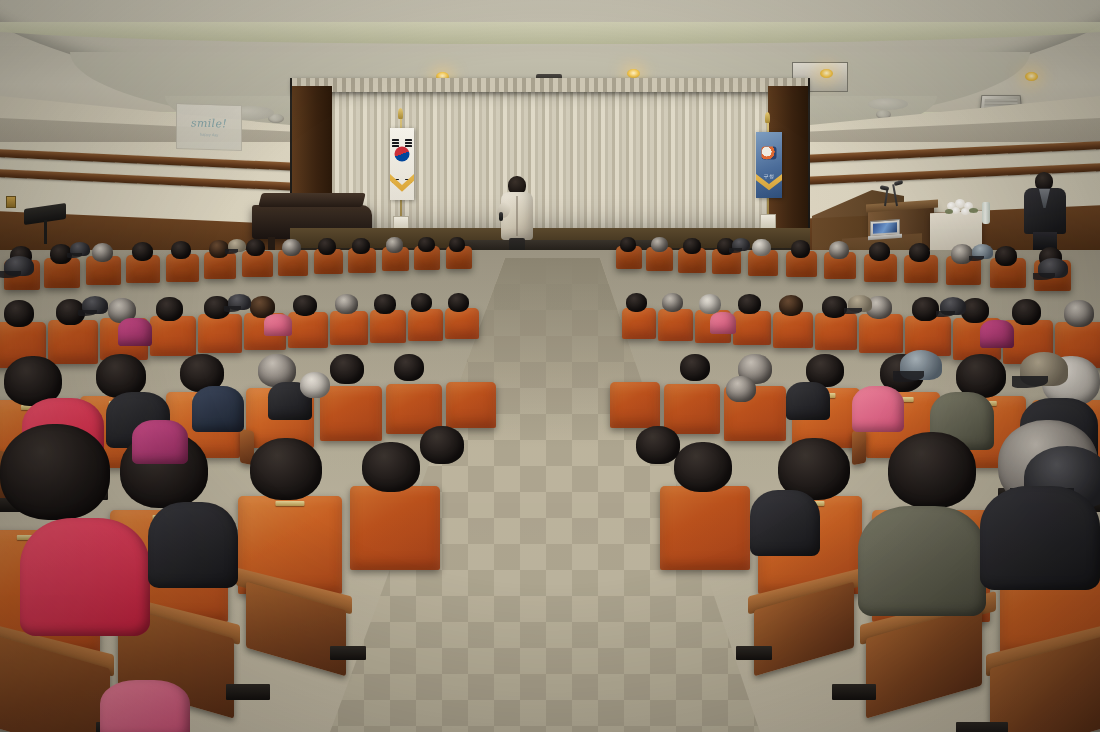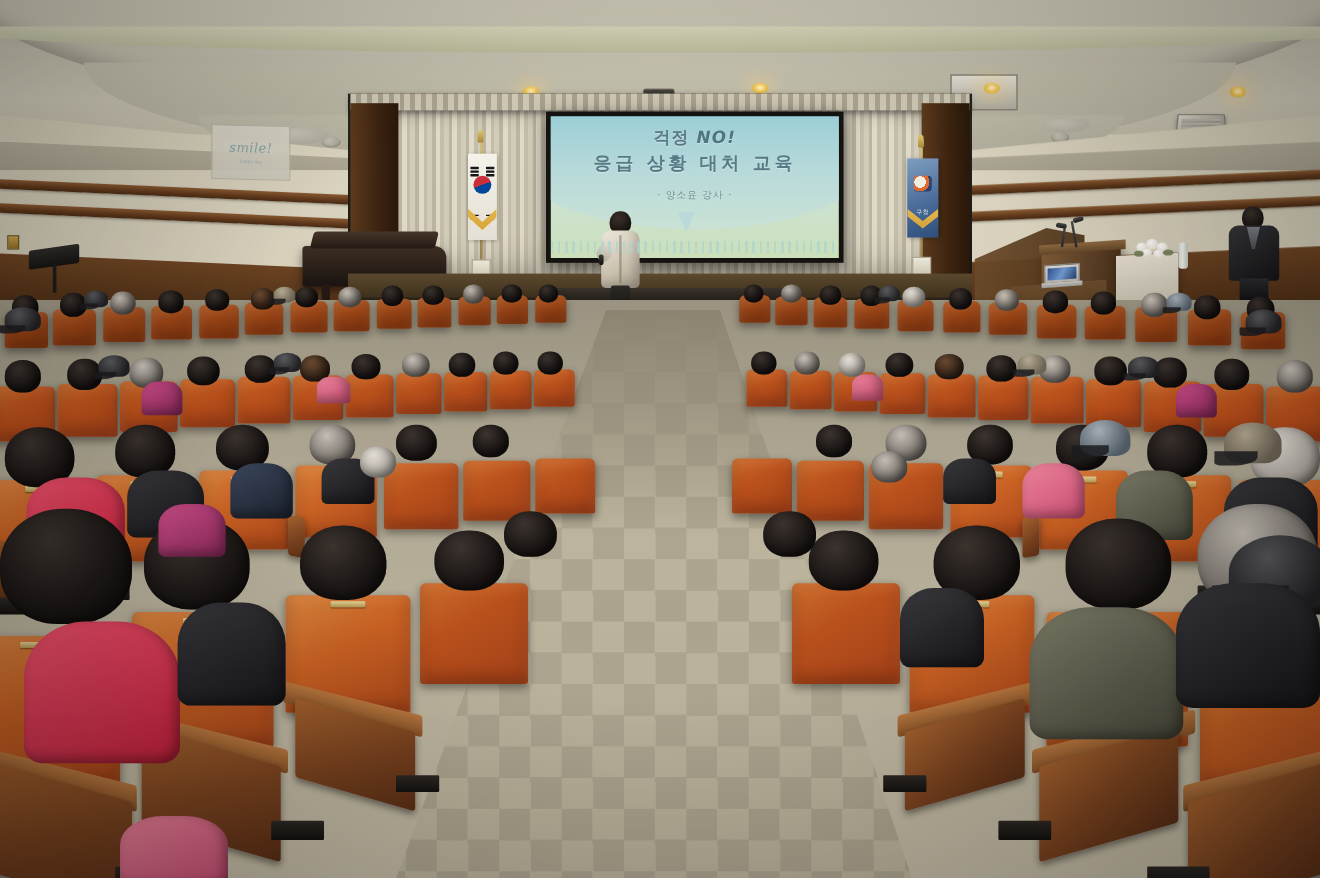--- a/index.html
+++ b/index.html
@@ -606,32 +606,20 @@
   <div class="abs" style="left:24px;top:206px;width:42px;height:16px;background:linear-gradient(#2e2c29,#151413);transform:skewY(-8deg);border-radius:2px;"></div>
   <div class="abs" style="left:44px;top:220px;width:3px;height:24px;background:#1d1c1a;"></div>
   <div class="abs" style="left:6px;top:196px;width:10px;height:12px;background:linear-gradient(#c9a24a,#8e6f29);border:1px solid #6b5420;"></div>
 
   <div id="stage-back" class="abs"></div>
   <div id="curtain" class="abs"></div>
   <div id="pelmet" class="abs"></div>
   <div class="abs curtain-side" style="left:292px;"></div>
   <div class="abs curtain-side" style="left:768px;"></div>
 
-  <div id="screen-frame" class="abs">
-    <div id="screen">
-      <div class="bubble"></div>
-      <div class="tail"></div>
-      <div class="stxt">
-        <div class="l1"><span>걱정 </span><em>NO!</em></div>
-        <div class="l2">응급 상황 대처 교육</div>
-        <div class="l3">· 양소윤 강사 ·</div>
-      </div>
-      <div class="fringe"></div>
-    </div>
-  </div>
 
   <div class="abs" style="left:382px;top:108px;width:40px;height:132px;">
     <div class="abs flag-finial" style="left:16px;top:0;"></div>
     <div class="abs flag-pole" style="left:18px;top:11px;height:98px;"></div>
     <div class="abs korea-flag" style="left:8px;top:20px;">
       <div class="taeguk"></div>
       <div class="kbar" style="left:2px;top:11px;width:7px;"></div>
       <div class="kbar" style="left:2px;top:14px;width:7px;"></div>
       <div class="kbar" style="left:2px;top:17px;width:7px;"></div>
       <div class="kbar" style="right:2px;top:11px;width:7px;"></div>

